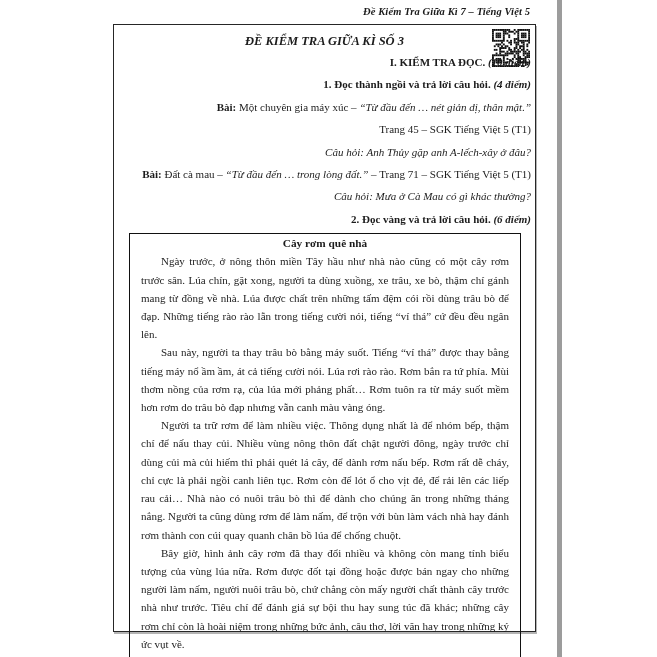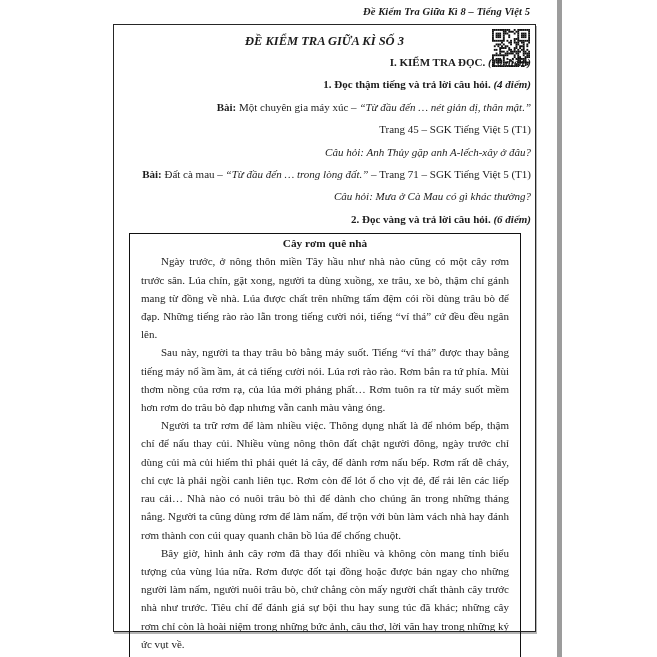--- a/index.html
+++ b/index.html
@@ -36,21 +36,21 @@
   .passage-box p.para{
     margin:0;font-size:11px;line-height:18.2px;text-align:justify;text-indent:20px;
   }
   .author-line{margin:18px 6px 0 0;text-align:right;font-weight:bold;font-style:italic;font-size:11px;line-height:18px;}
 </style>
 </head>
 <body>
 
 <div class="page">
 
-  <div class="running-header">Đề Kiểm Tra Giữa Kì 8 – Tiếng Việt 5</div>
+  <div class="running-header">Đề Kiểm Tra Giữa Kì 7 – Tiếng Việt 5</div>
 
   <div class="scan-edge"></div>
 
   <div class="exam-box">
 
     <svg class="qr" id="qr" viewBox="0 0 21 21">
         <g fill="#101010">
           <rect x="0" y="0" width="1.04" height="1.04"></rect>
           <rect x="1" y="0" width="1.04" height="1.04"></rect>
           <rect x="2" y="0" width="1.04" height="1.04"></rect>
@@ -297,21 +297,21 @@
     <p class="box-title">ĐỀ KIỂM TRA GIỮA KÌ SỐ 3</p>
 
     <p class="line ind1 mt1">
       <span class="b">I.</span>
       <span class="b">KIỂM TRA ĐỌC.</span>
       <span class="bi">(10 điểm)</span>
     </p>
 
     <p class="line ind2">
       <span class="b">1.</span>
-      <span class="b">Đọc thậm tiếng và trả lời câu hỏi.</span>
+      <span class="b">Đọc thành ngồi và trả lời câu hỏi.</span>
       <span class="bi">(4 điểm)</span>
     </p>
 
     <p class="line ind3">
       <span class="b">Bài:</span>
       <span>Một chuyên gia máy xúc –</span>
       <span class="i">“Từ đầu đến … nét giản dị, thân mật.”</span>
     </p>
 
     <p class="line ind4">Trang 45  –  SGK Tiếng Việt 5 (T1)</p>

